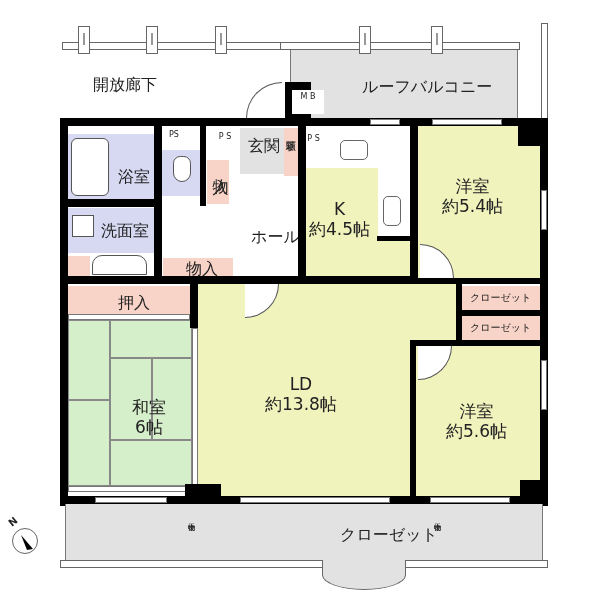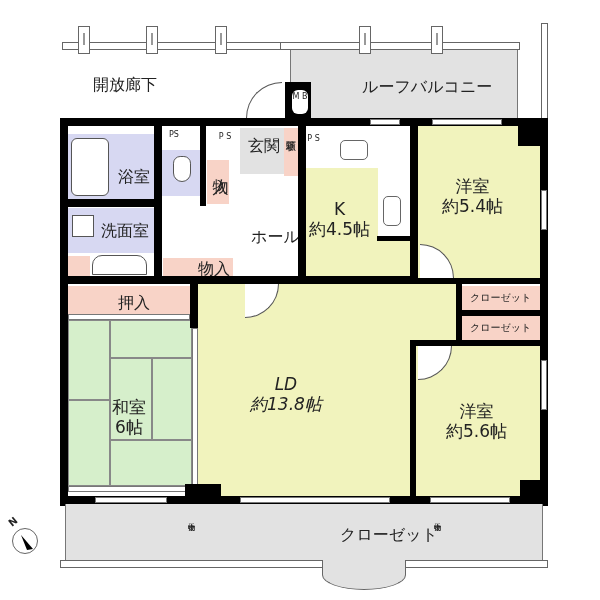--- a/index.html
+++ b/index.html
@@ -40,21 +40,21 @@
 <div class="post" style="left:431px;top:26px;"></div>
 <div class="abs" style="left:541px;top:23px;width:7px;height:100px;border:1px solid #666;background:#fff;"></div>
 <div class="label mid" style="left:362px;top:78px;">ルーフバルコニー</div>
 
 <div class="wall" style="left:60px;top:118px;width:488px;height:8px;"></div>
 <div class="wall" style="left:60px;top:118px;width:8px;height:388px;"></div>
 <div class="wall" style="left:540px;top:118px;width:8px;height:388px;"></div>
 <div class="wall" style="left:60px;top:496px;width:488px;height:8px;"></div>
 
 <div class="wall" style="left:285px;top:82px;width:26px;height:40px;"></div>
-<div class="ps" style="left:292px;top:90px;width:16px;height:24px;padding-top:2px;border-radius:6px;">M B</div>
+<div class="ps" style="left:292px;top:90px;width:32px;height:24px;padding-top:2px;">M B</div>
 <div class="abs" style="left:246px;top:82px;width:36px;height:36px;border:1px solid #555;border-radius:36px 0 0 0;border-bottom:none;border-right:none;background:#fff;"></div>
 
 <div class="room lav" style="left:68px;top:134px;width:86px;height:65px;"></div>
 <div class="abs" style="left:71px;top:138px;width:38px;height:58px;background:#fff;border:1px solid #555;border-radius:6px;"></div>
 <div class="label mid" style="left:118px;top:168px;">浴室</div>
 
 <div class="ps" style="left:164px;top:128px;width:20px;height:12px;padding-top:2px;">PS</div>
 <div class="ps" style="left:218px;top:132px;width:14px;height:20px;">P S</div>
 <div class="ps" style="left:307px;top:132px;width:13px;height:22px;padding-top:2px;">P S</div>
 
@@ -63,21 +63,21 @@
 
 <div class="room lav" style="left:68px;top:208px;width:86px;height:45px;"></div>
 <div class="abs" style="left:72px;top:215px;width:22px;height:22px;background:#fff;border:1px solid #555;"></div>
 <div class="label mid" style="left:101px;top:222px;">洗面室</div>
 <div class="abs" style="left:92px;top:255px;width:55px;height:20px;background:#fff;border:1px solid #555;border-radius:10px 10px 0 0;"></div>
 <div class="room pink" style="left:68px;top:256px;width:22px;height:22px;"></div>
 
 <div class="room pink" style="left:207px;top:160px;width:22px;height:44px;"></div>
 <div class="label mid vert" style="left:211px;top:166px;">物入</div>
 <div class="room pink" style="left:163px;top:258px;width:70px;height:18px;"></div>
-<div class="label mid" style="left:198px;top:260px;">物入</div>
+<div class="label mid" style="left:186px;top:260px;">物入</div>
 
 <div class="room gray" style="left:240px;top:128px;width:44px;height:46px;"></div>
 <div class="label mid" style="left:248px;top:138px;font-family:Liberation Mono, monospace;">玄関</div>
 <div class="room pink" style="left:284px;top:128px;width:14px;height:60px;"></div>
 <div class="label small vert" style="left:285px;top:133px;">下駄箱</div>
 
 <div class="room white" style="left:234px;top:176px;width:64px;height:100px;"></div>
 <div class="label mid" style="left:251px;top:228px;">ホール</div>
 
 <div class="wall" style="left:154px;top:126px;width:8px;height:150px;"></div>
@@ -119,33 +119,33 @@
 <div class="label mid" style="left:118px;top:294px;">押入</div>
 <div class="win" style="left:68px;top:314px;width:122px;height:6px;"></div>
 
 <div class="room green" style="left:68px;top:320px;width:124px;height:166px;"></div>
 <div class="tat" style="left:68px;top:320px;width:42px;height:80px;"></div>
 <div class="tat" style="left:68px;top:400px;width:42px;height:86px;"></div>
 <div class="tat" style="left:110px;top:320px;width:82px;height:38px;"></div>
 <div class="tat" style="left:110px;top:358px;width:42px;height:82px;"></div>
 <div class="tat" style="left:152px;top:358px;width:40px;height:82px;"></div>
 <div class="tat" style="left:110px;top:440px;width:82px;height:46px;"></div>
-<div class="label big" style="left:112px;top:398px;">
+<div class="label big" style="left:112px;top:398px;padding-left:20px;">
   <div>和室</div>
   <div>6帖</div>
 </div>
 <div class="win" style="left:68px;top:486px;width:122px;height:6px;"></div>
 <div class="win" style="left:192px;top:328px;width:6px;height:160px;"></div>
 <div class="wall" style="left:190px;top:284px;width:8px;height:44px;"></div>
 
 <div class="room yellow" style="left:198px;top:284px;width:212px;height:212px;"></div>
 <div class="room yellow" style="left:410px;top:284px;width:46px;height:56px;"></div>
 <div class="wall" style="left:410px;top:340px;width:6px;height:160px;"></div>
 <div class="abs" style="left:245px;top:284px;width:34px;height:34px;border:1px solid #555;border-top:none;border-left:none;border-radius:0 0 34px 0;background:#fff;"></div>
-<div class="label big" style="left:250px;top:375px;font-style:italic;">
+<div class="label big" style="left:265px;top:375px;">
   <div>LD</div>
   <div>約13.8帖</div>
 </div>
 
 <div class="room yellow" style="left:416px;top:346px;width:124px;height:150px;"></div>
 <div class="abs" style="left:418px;top:346px;width:34px;height:34px;border:1px solid #555;border-top:none;border-left:none;border-radius:0 0 34px 0;background:#fff;"></div>
 <div class="wall" style="left:520px;top:480px;width:22px;height:20px;"></div>
 <div class="label big" style="left:446px;top:402px;">
   <div>洋室</div>
   <div>約5.6帖</div>

